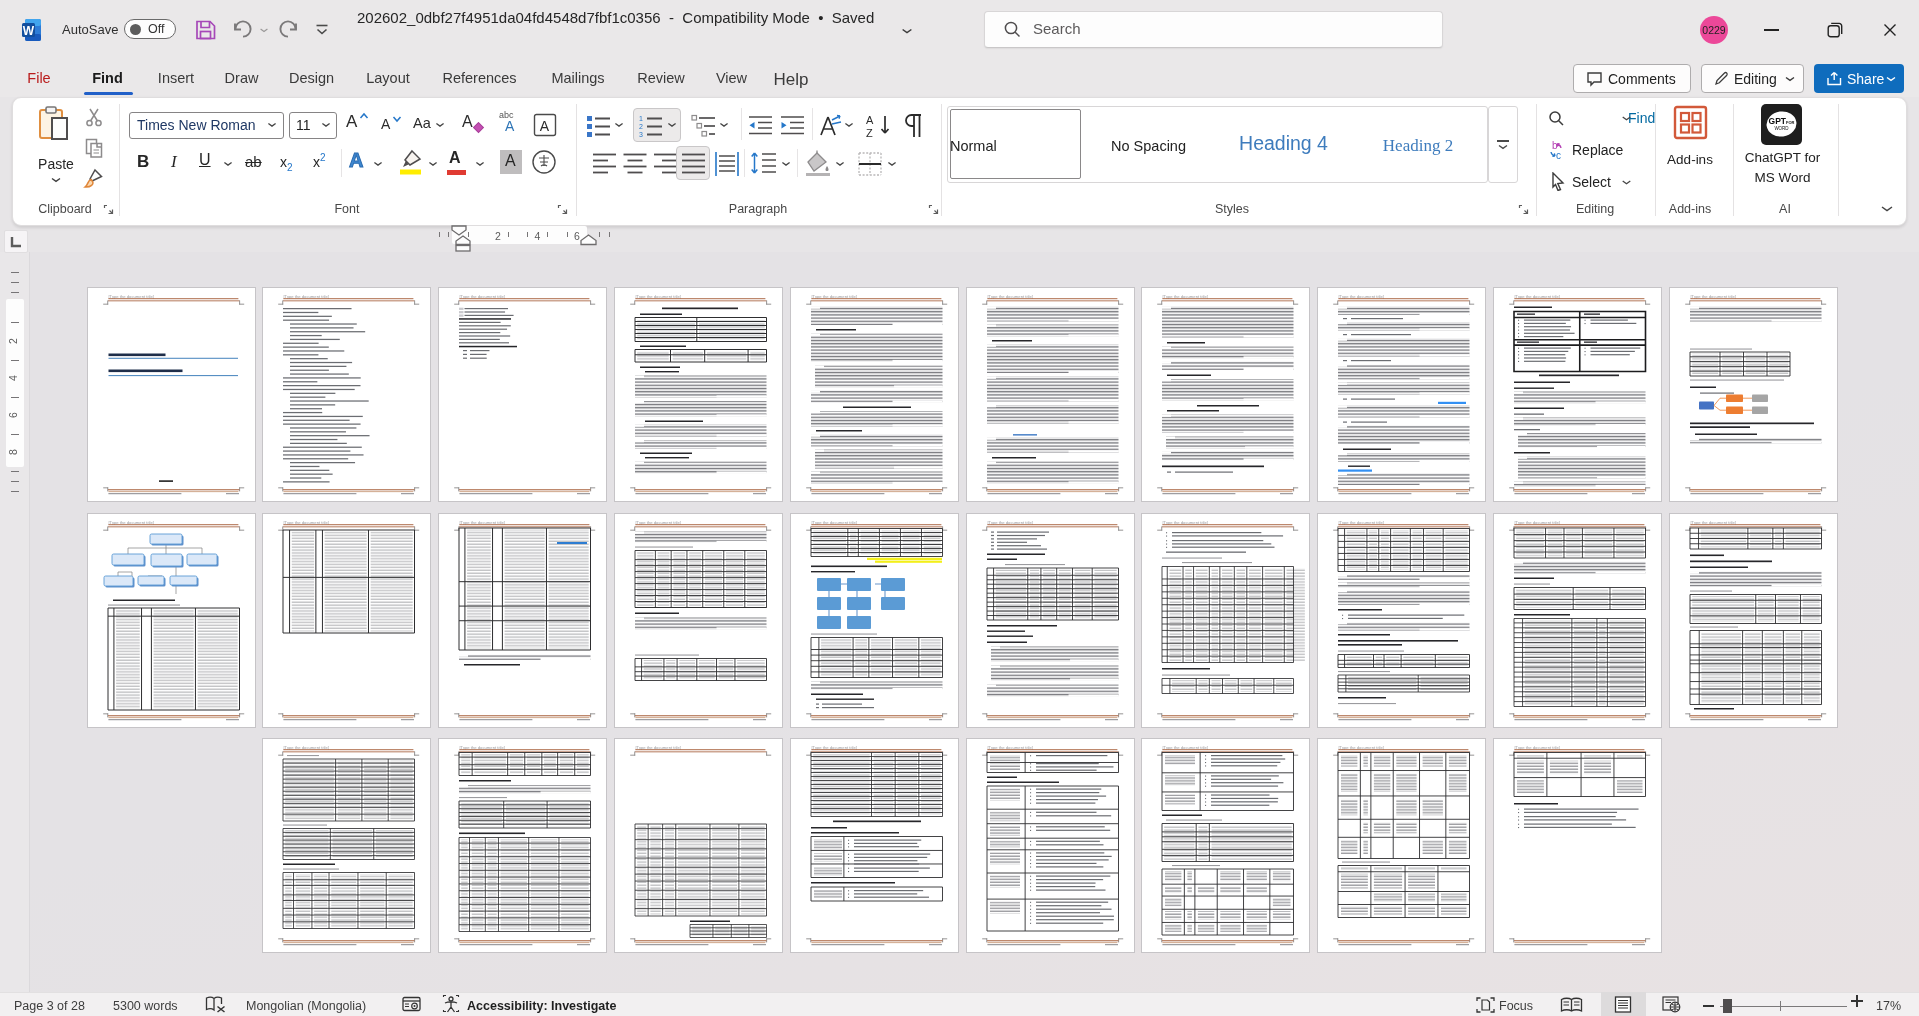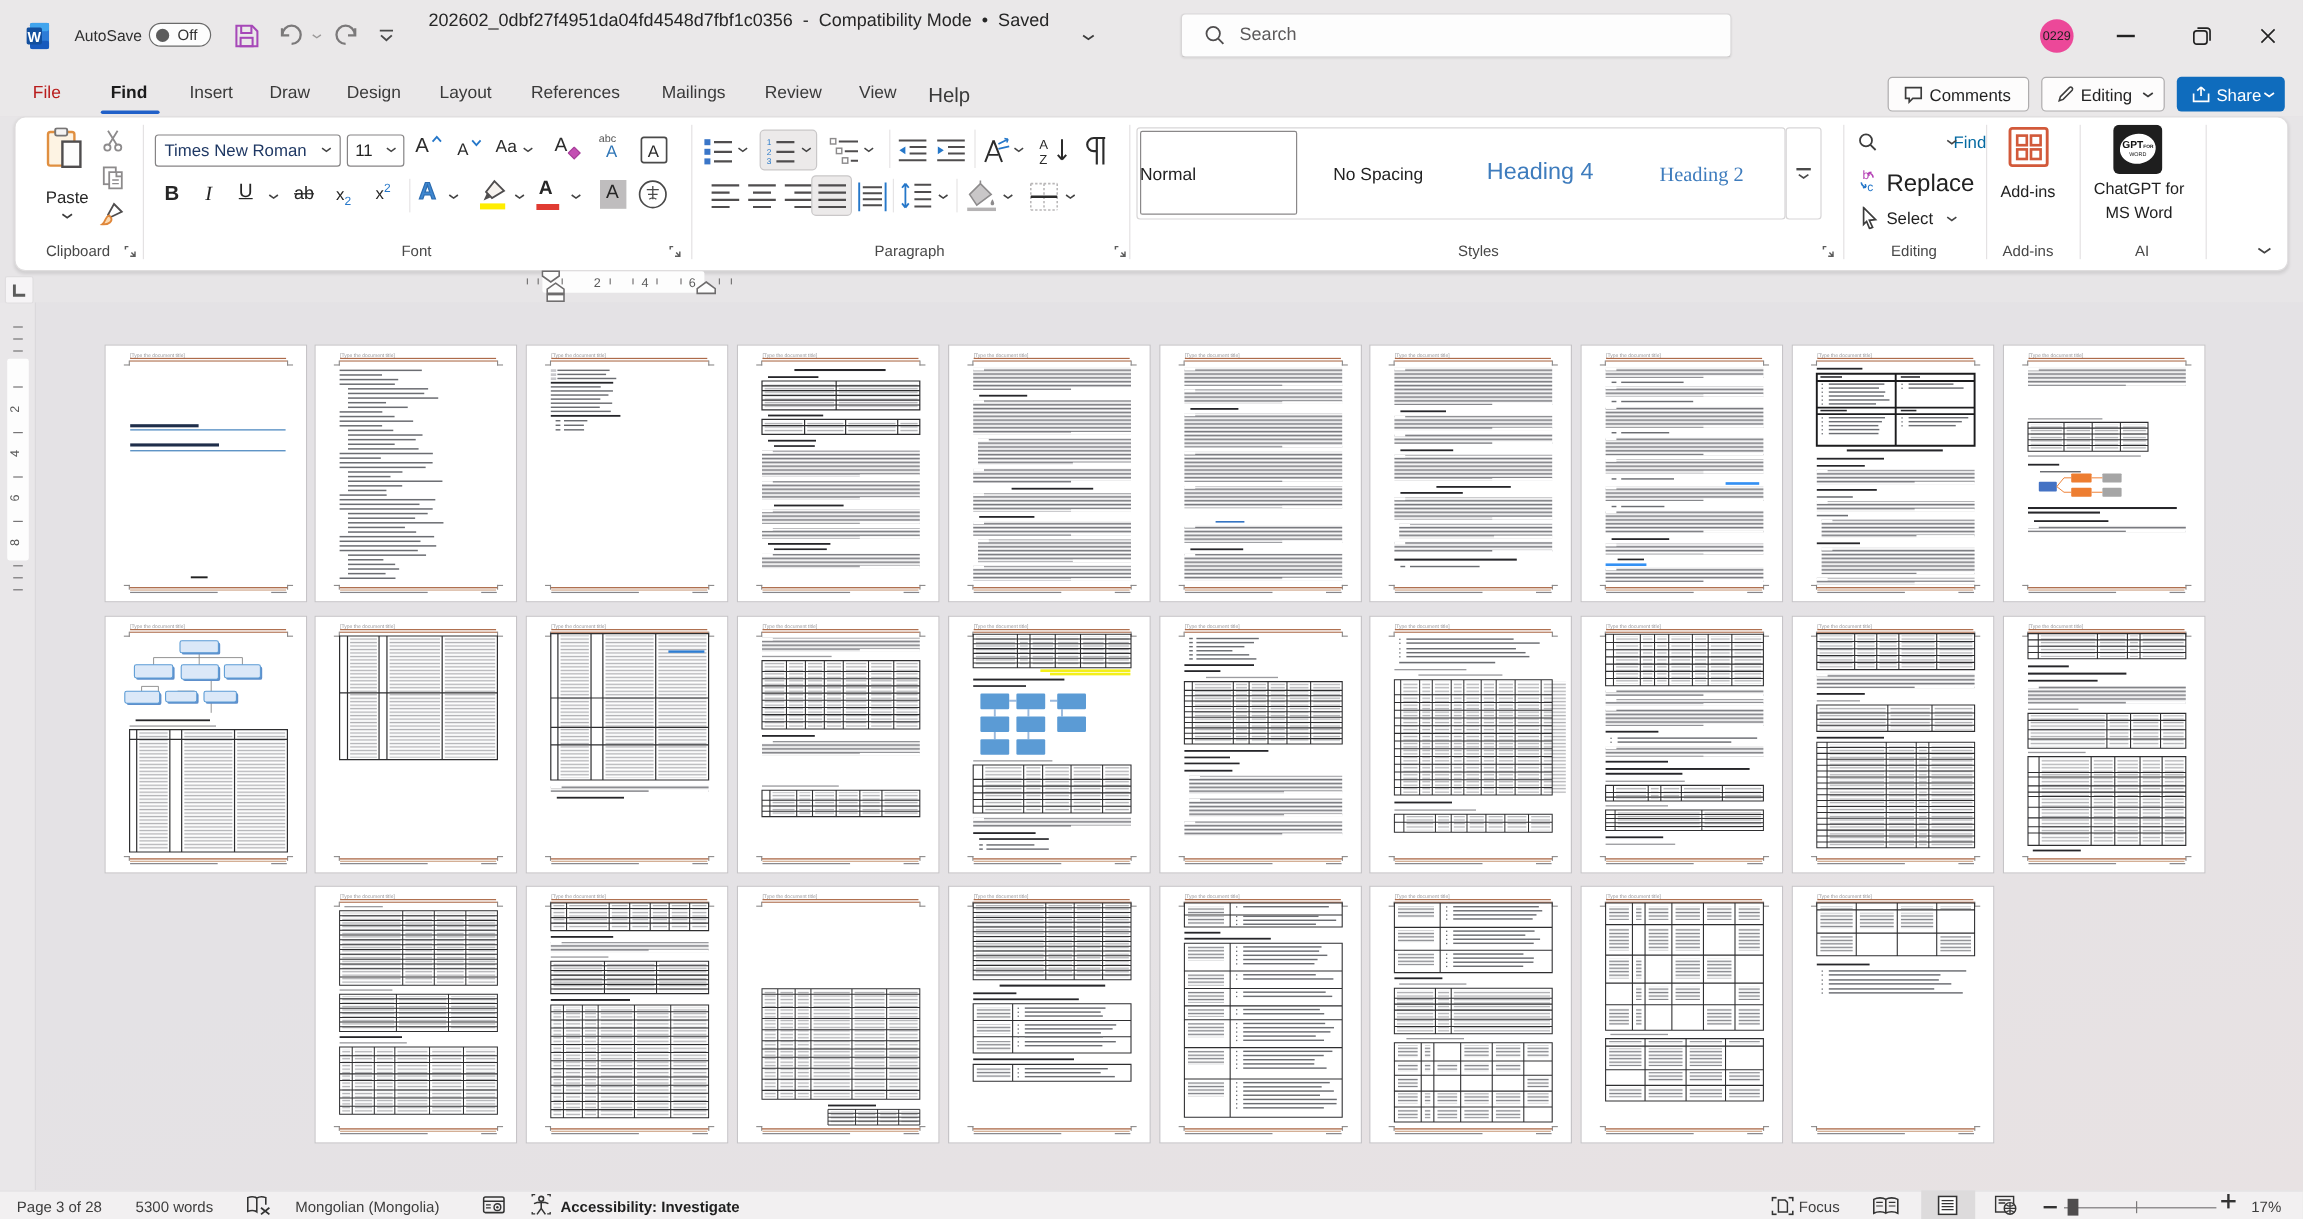--- a/index.html
+++ b/index.html
@@ -352,21 +352,21 @@
 <div class="tt" style="left:1628px;top:110px;font-size:14px;color:#0369a1">Find</div>
 <svg style="position:absolute;left:1620px;top:114px" width="13" height="11">
     <path d="M2.7 3 l3.8 2.7359999999999998 l3.8 -2.7359999999999998" fill="none" stroke="#444" stroke-width="1.3"></path>
   </svg>
 <svg style="position:absolute;left:1546px;top:140px" width="20" height="20" viewBox="0 0 20 20">
 <text x="6" y="9" font-size="10" fill="#b43fb4" font-family="Liberation Sans">b</text>
 <text x="10" y="19" font-size="10" fill="#2577c9" font-family="Liberation Sans">c</text>
 <path d="M5 12 A5 5 0 0 0 9 16 M9 16 l-2.6 0.4 M9 16 l-0.6 -2.6" stroke="#2577c9" stroke-width="1.3" fill="none"></path>
 <path d="M15 8 A5 5 0 0 0 11 4 M11 4 l2.6 -0.4 M11 4 l0.6 2.6" stroke="#b43fb4" stroke-width="1.3" fill="none"></path>
   </svg>
-<div class="tt" style="left:1572px;top:142px;font-size:20px;color:#222">Replace</div>
+<div class="tt" style="left:1572px;top:142px;font-size:14px;color:#222">Replace</div>
 <svg style="position:absolute;left:1550px;top:172px" width="16" height="19" viewBox="0 0 16 19">
     <path d="M3 1 L13 11 L7.8 11.6 L10.5 17.5 L8 18.5 L5.5 12.5 L3 15 Z" fill="#fff" stroke="#3c3c3c" stroke-width="1.4"></path>
   </svg>
 <div class="tt" style="left:1572px;top:174px;font-size:14px;color:#222">Select</div>
 <svg style="position:absolute;left:1620px;top:178px" width="13" height="11">
     <path d="M2.7 3 l3.8 2.7359999999999998 l3.8 -2.7359999999999998" fill="none" stroke="#444" stroke-width="1.3"></path>
   </svg>
 <svg style="position:absolute;left:1673px;top:105px" width="35" height="35" viewBox="0 0 35 35">
 <rect x="2" y="2" width="31" height="31" rx="2" fill="none" stroke="#d2593a" stroke-width="2.4"></rect>
 <rect x="8" y="8" width="8" height="8" fill="none" stroke="#d2593a" stroke-width="2.2"></rect>

